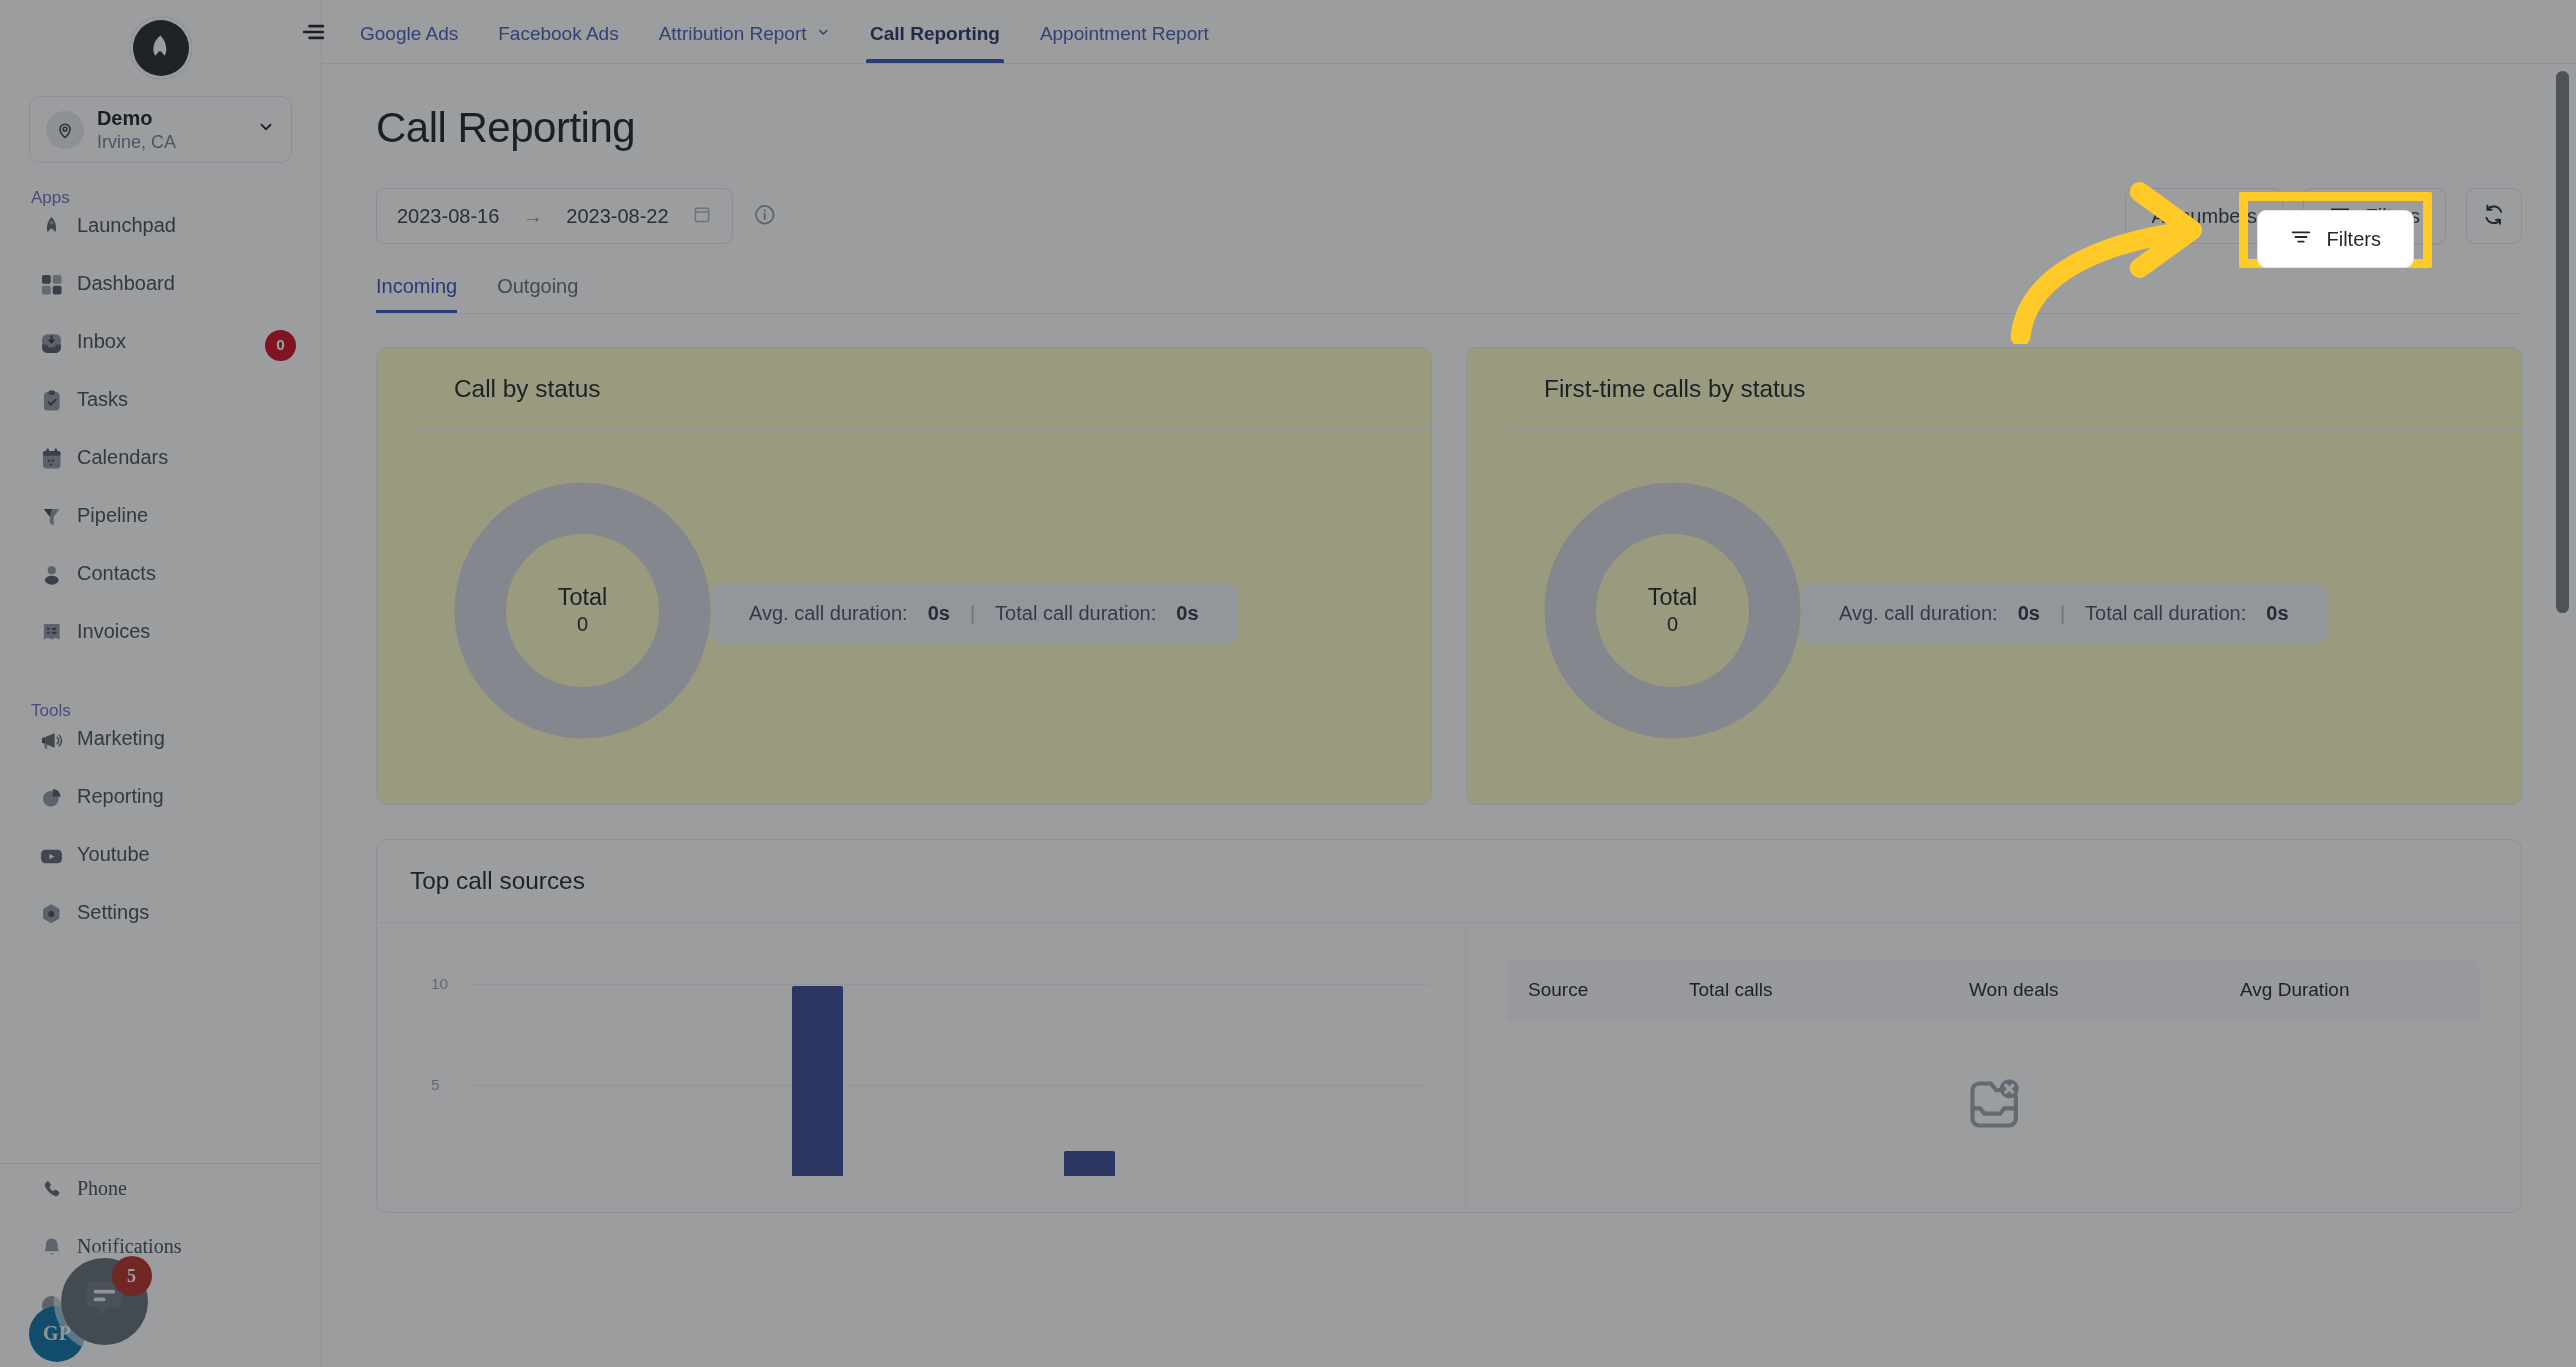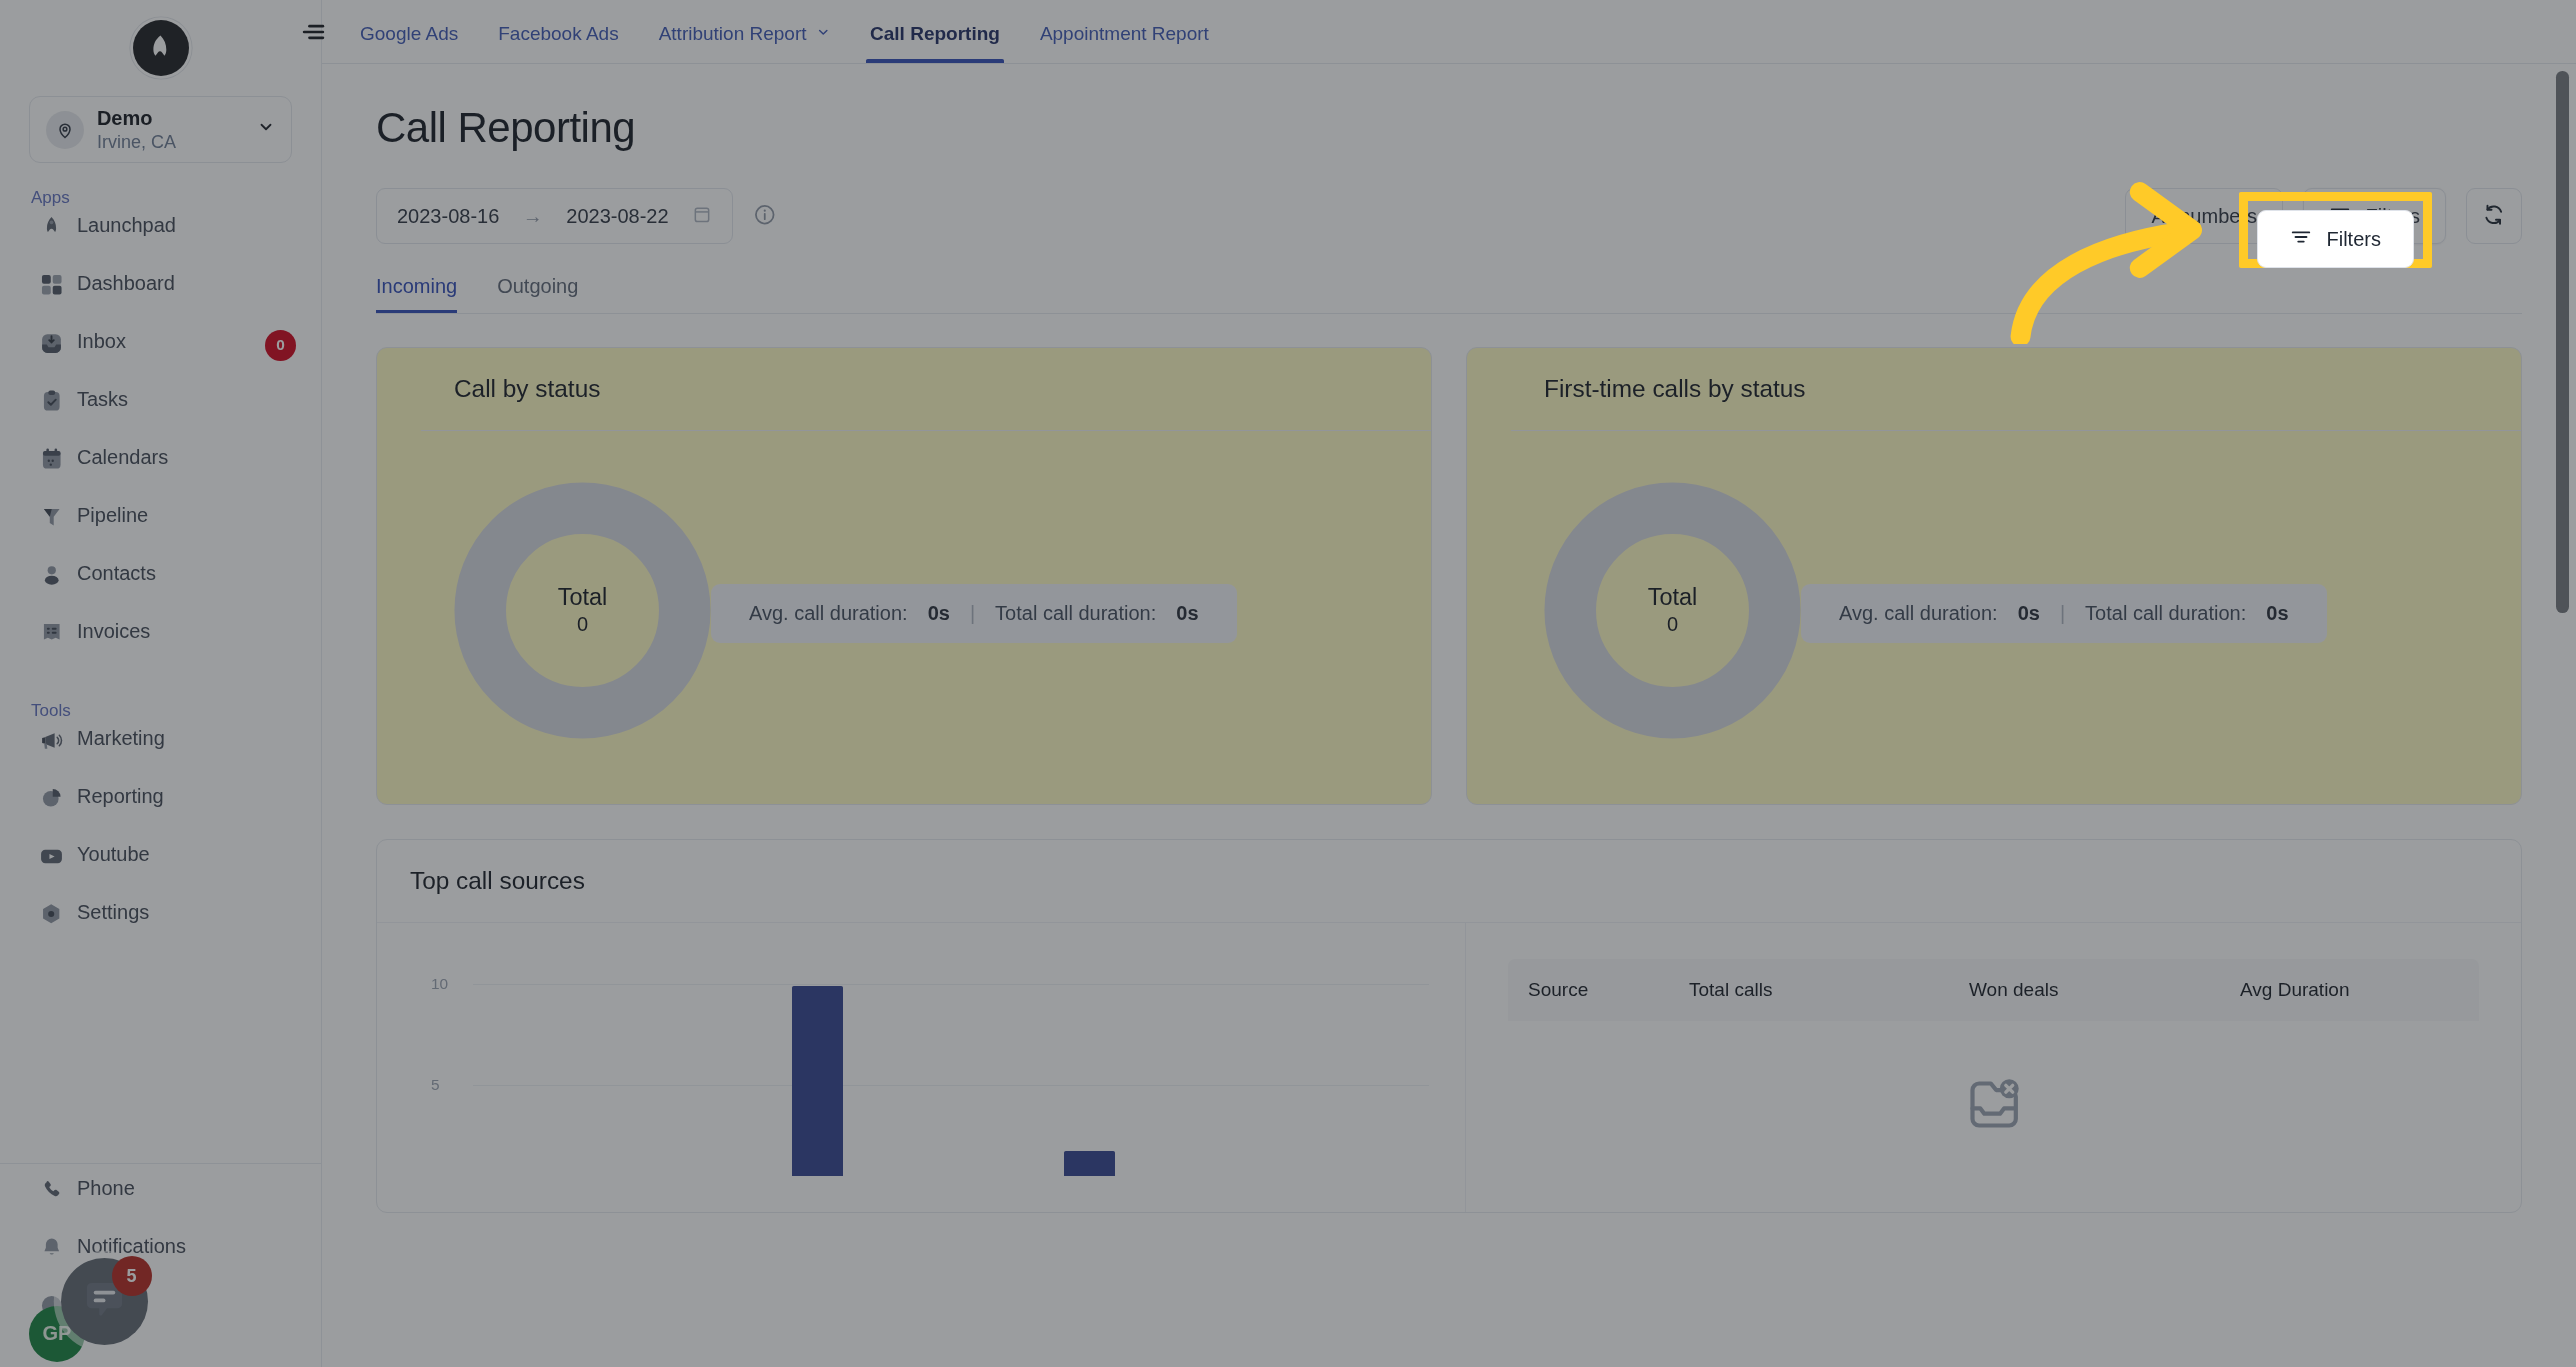--- a/index.html
+++ b/index.html
@@ -54,37 +54,37 @@
     height: 58px; padding: 0 25px 0 38px; cursor:pointer;
   }
   .nav-ico { width:27px; height:27px; flex:0 0 auto; display:flex; align-items:center; justify-content:center; color:#525a68;}
   .nav-lbl { font-size: 20px; color:#3f4654; flex:1; }
   .badge {
     min-width: 31px; height: 31px; border-radius: 50%;
     background:#d0021b; color:#fff; font-size:15.4px; font-weight:700;
     display:flex; align-items:center; justify-content:center; padding:0 7.2px;
   }
 
-  .side-bottom { border-top:0.9px solid #e8ebf0; padding: 12.6px 0 16.3px 0; position:relative;}
+  .side-bottom { border-top:0.9px solid #e8ebf0; padding: 12.6px 0 16.3px 0; position:relative;font-family:Liberation Serif, serif;}
 
   
   .chat-bubble {
     position:absolute; left: 61px; bottom: 22px;
     width: 87px; height:87px; border-radius:50%;
     background:#5e6670; box-shadow: 0 0 0 7.2px rgba(255,255,255,.55);
     display:flex; align-items:center; justify-content:center;
   }
   .chat-badge {
     position:absolute; right:-3.6px; top:-1.8px; width:40px; height:40px; border-radius:50%;
     background:#b3261e; color:#fff; font-size:18px; font-weight:700;
     display:flex; align-items:center; justify-content:center;
   }
   .gp-av {
     position:absolute; left: 29px; bottom: 5.4px; width: 56px; height:56px; border-radius:50%;
-    background:#15803d; color:#e7f2e7; font-size:20px; font-weight:700;
+    background:#0369a1; color:#e7f2e7; font-size:20px; font-weight:700;
     display:flex; align-items:center; justify-content:center;
   }
 
   
   .main { position:absolute; left:322px; top:4px; right:0; height:1367px; background:#fff; }
   .topbar {
     height: 60px; border-bottom:0.9px solid #e6e9ee; display:flex; align-items:stretch;
     padding-left: 0;
   }
   .hamb { width: 54px; display:flex; align-items:center; justify-content:center; margin-left:-36px;}

